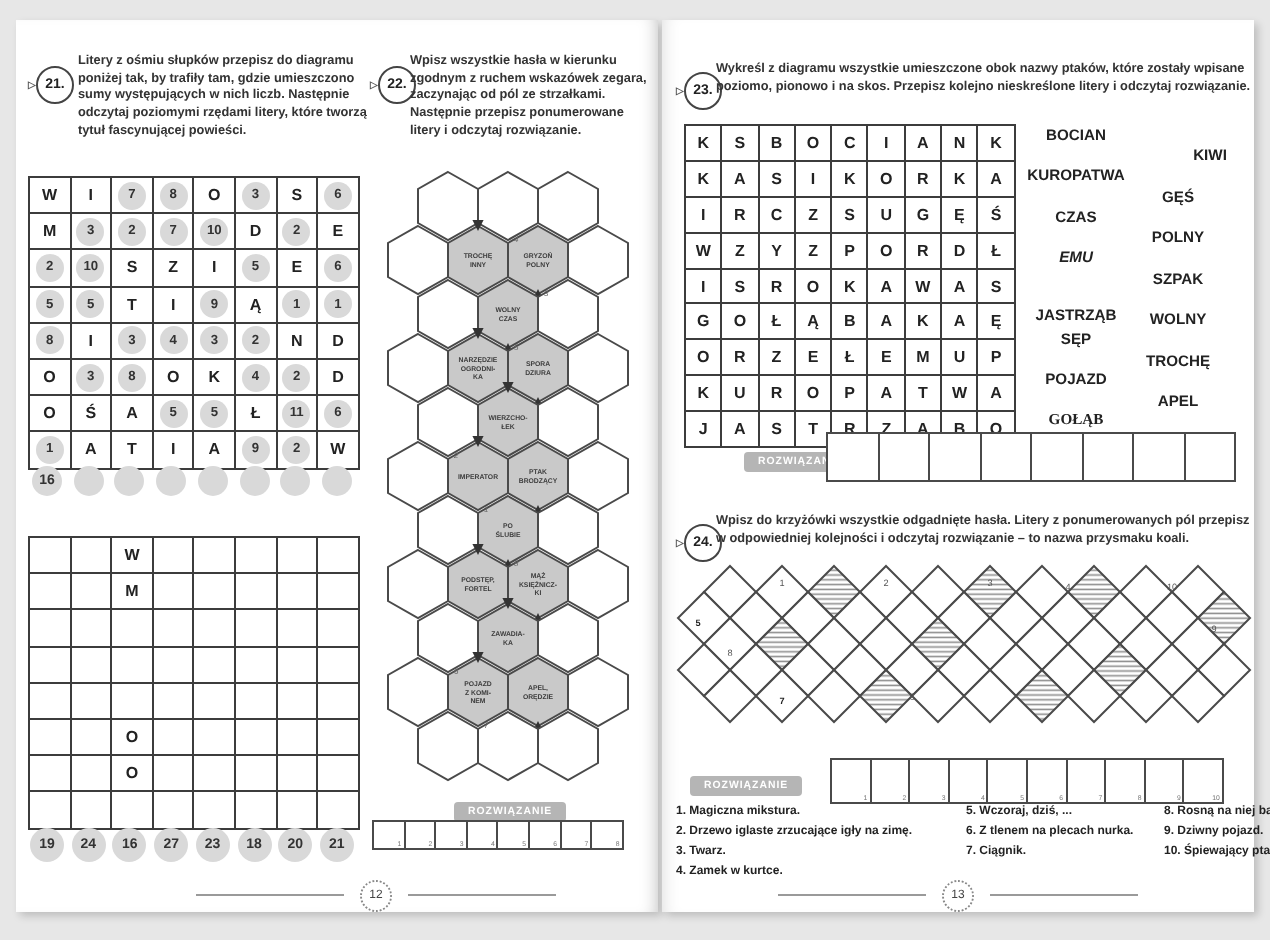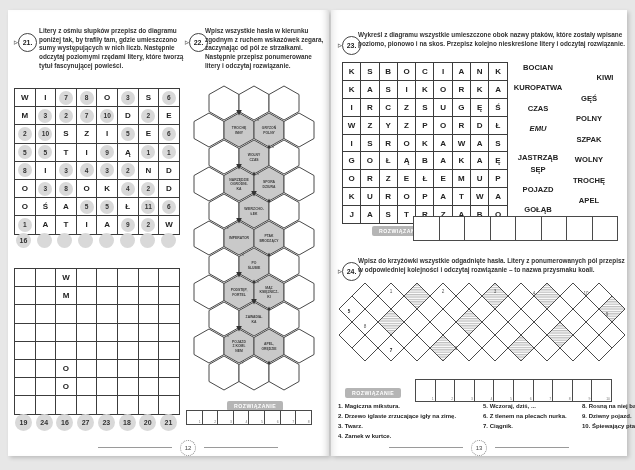--- a/index.html
+++ b/index.html
@@ -587,21 +587,21 @@
         <span class="bn">10</span>
       </div>
     </div>
     <div class="bird" style="left: 207px; top: 53px;">BOCIAN</div>
     <div class="bird" style="left: 207px; top: 73.3px;">KUROPATWA</div>
     <div class="bird" style="left: 207px; top: 93.6px;">CZAS</div>
     <div class="bird" style="left: 207px; top: 113.9px; font-style: italic;">EMU</div>
     <div class="bird" style="left: 207px; top: 143px;">JASTRZĄB</div>
     <div class="bird" style="left: 207px; top: 154.5px;">SĘP</div>
     <div class="bird" style="left: 207px; top: 174.8px;">POJAZD</div>
-    <div class="bird" style="left: 207px; top: 195.1px;">GOŁĄB</div>
+    <div class="bird" style="left: 207px; top: 195.1px; font-family: Liberation Serif, serif;">GOŁĄB</div>
     <div class="bird" style="left: 274px; top: 63px;">KIWI</div>
     <div class="bird" style="left: 258px; top: 83.5px;">GĘŚ</div>
     <div class="bird" style="left: 258px; top: 104px;">POLNY</div>
     <div class="bird" style="left: 258px; top: 124.5px;">SZPAK</div>
     <div class="bird" style="left: 258px; top: 145px;">WOLNY</div>
     <div class="bird" style="left: 258px; top: 165.5px;">TROCHĘ</div>
     <div class="bird" style="left: 258px; top: 186px;">APEL</div>
     <div class="cluecol" style="left: 7px; top: 392px; width: 145px;">
       <div class="clue"><span>1. </span><span>Magiczna mikstura.</span></div>
       <div class="clue"><span>2. </span><span>Drzewo iglaste zrzucające igły na zimę.</span></div>

